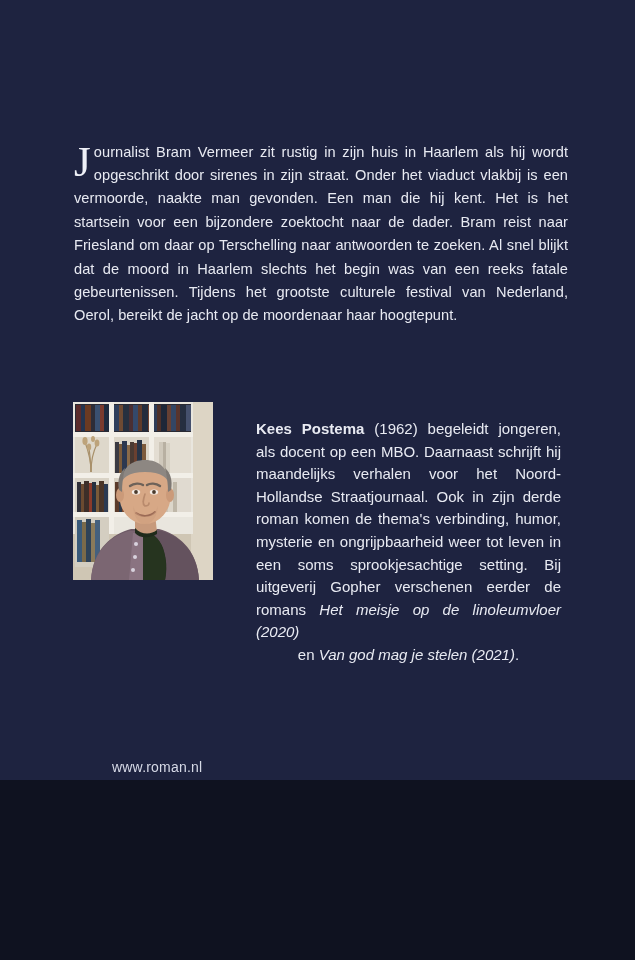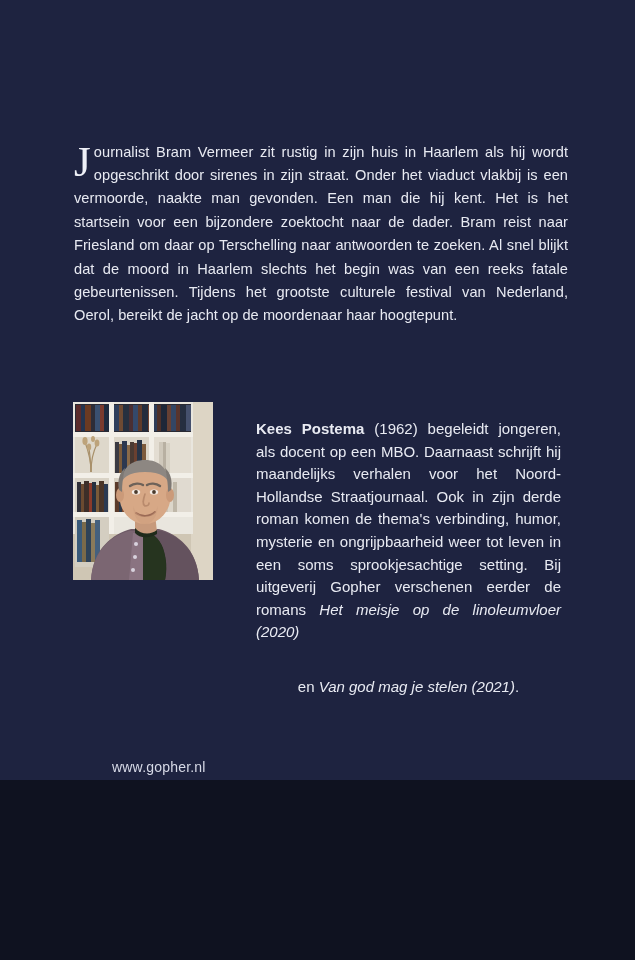--- a/index.html
+++ b/index.html
@@ -73,21 +73,20 @@
     font-size: 15px;
     line-height: 22.6px;
     text-align: justify;
     text-justify: inter-word;
   }
   .bio .name { font-weight: bold; }
   .bio .title { font-style: italic; }
   .bio .last-line {
     display: block;
     text-align: center;
-    margin-top: 32px;
   }
 
   
   .publisher-url {
     position: absolute;
     left: 112px;
     top: 758px;
     color: #d6d9e6;
     font-size: 14px;
     line-height: 18px;
@@ -266,17 +265,17 @@
           <path d="M60 104 C64 118 81 118 85 104 C84 116 78 122 72 122 C66 122 61 116 60 104 Z" fill="#cb9c7c" opacity="0.5"></path>
         </g>
       </svg>
     </div>
 
     <p class="bio">
       <span class="name">Kees Postema</span><span>&nbsp;</span><span>(1962)</span><span> begeleidt jongeren, als docent op een MBO. Daarnaast schrijft hij maandelijks verhalen voor het Noord-Hollandse Straatjournaal. Ook in zijn derde roman komen de thema's verbinding, humor, mysterie en ongrijpbaarheid weer tot leven in een soms sprookjesachtige setting. Bij uitgeverij Gopher verschenen eerder de romans </span><span class="title">Het meisje op de linoleumvloer (2020)</span><span class="last-line"><span> en </span><span class="title">Van god mag je stelen (2021)</span><span>.</span></span>
     </p>
   </div>
 
-  <div class="publisher-url">www.gopher.nl</div>
+  <div class="publisher-url">www.roman.nl</div>
 
   <div class="barcode-box"></div>
 
 </div>
 
 </body></html>

